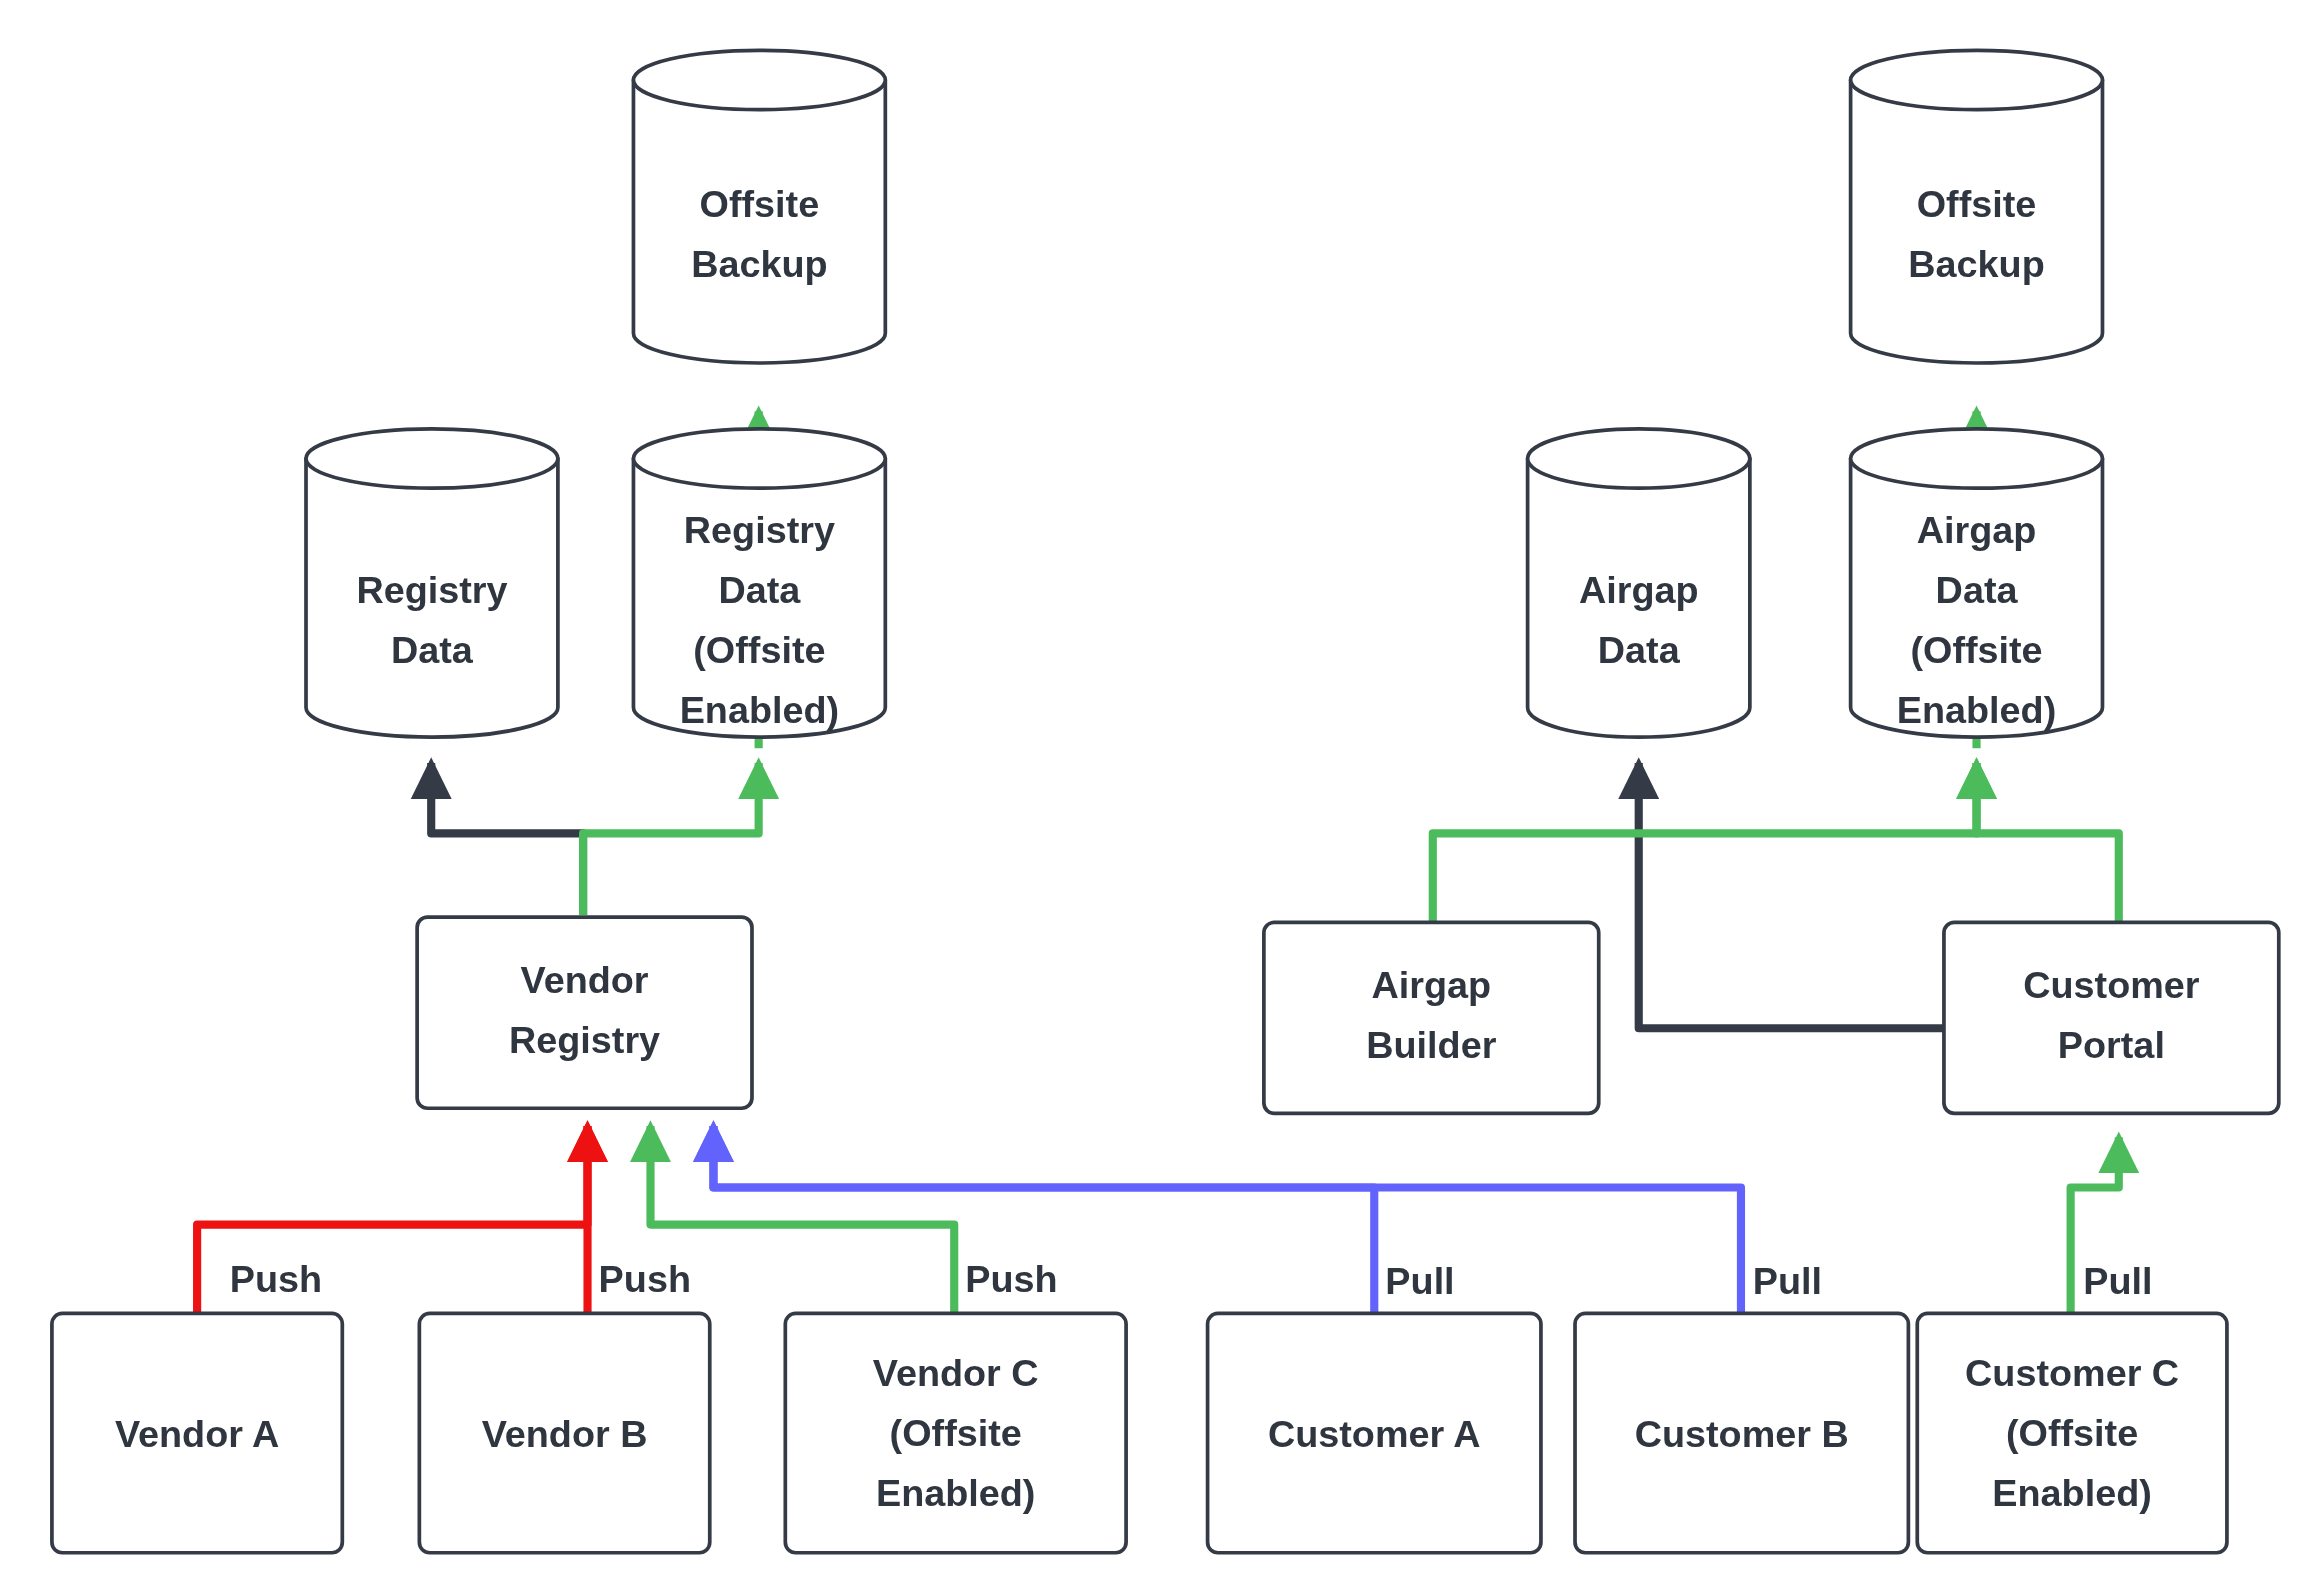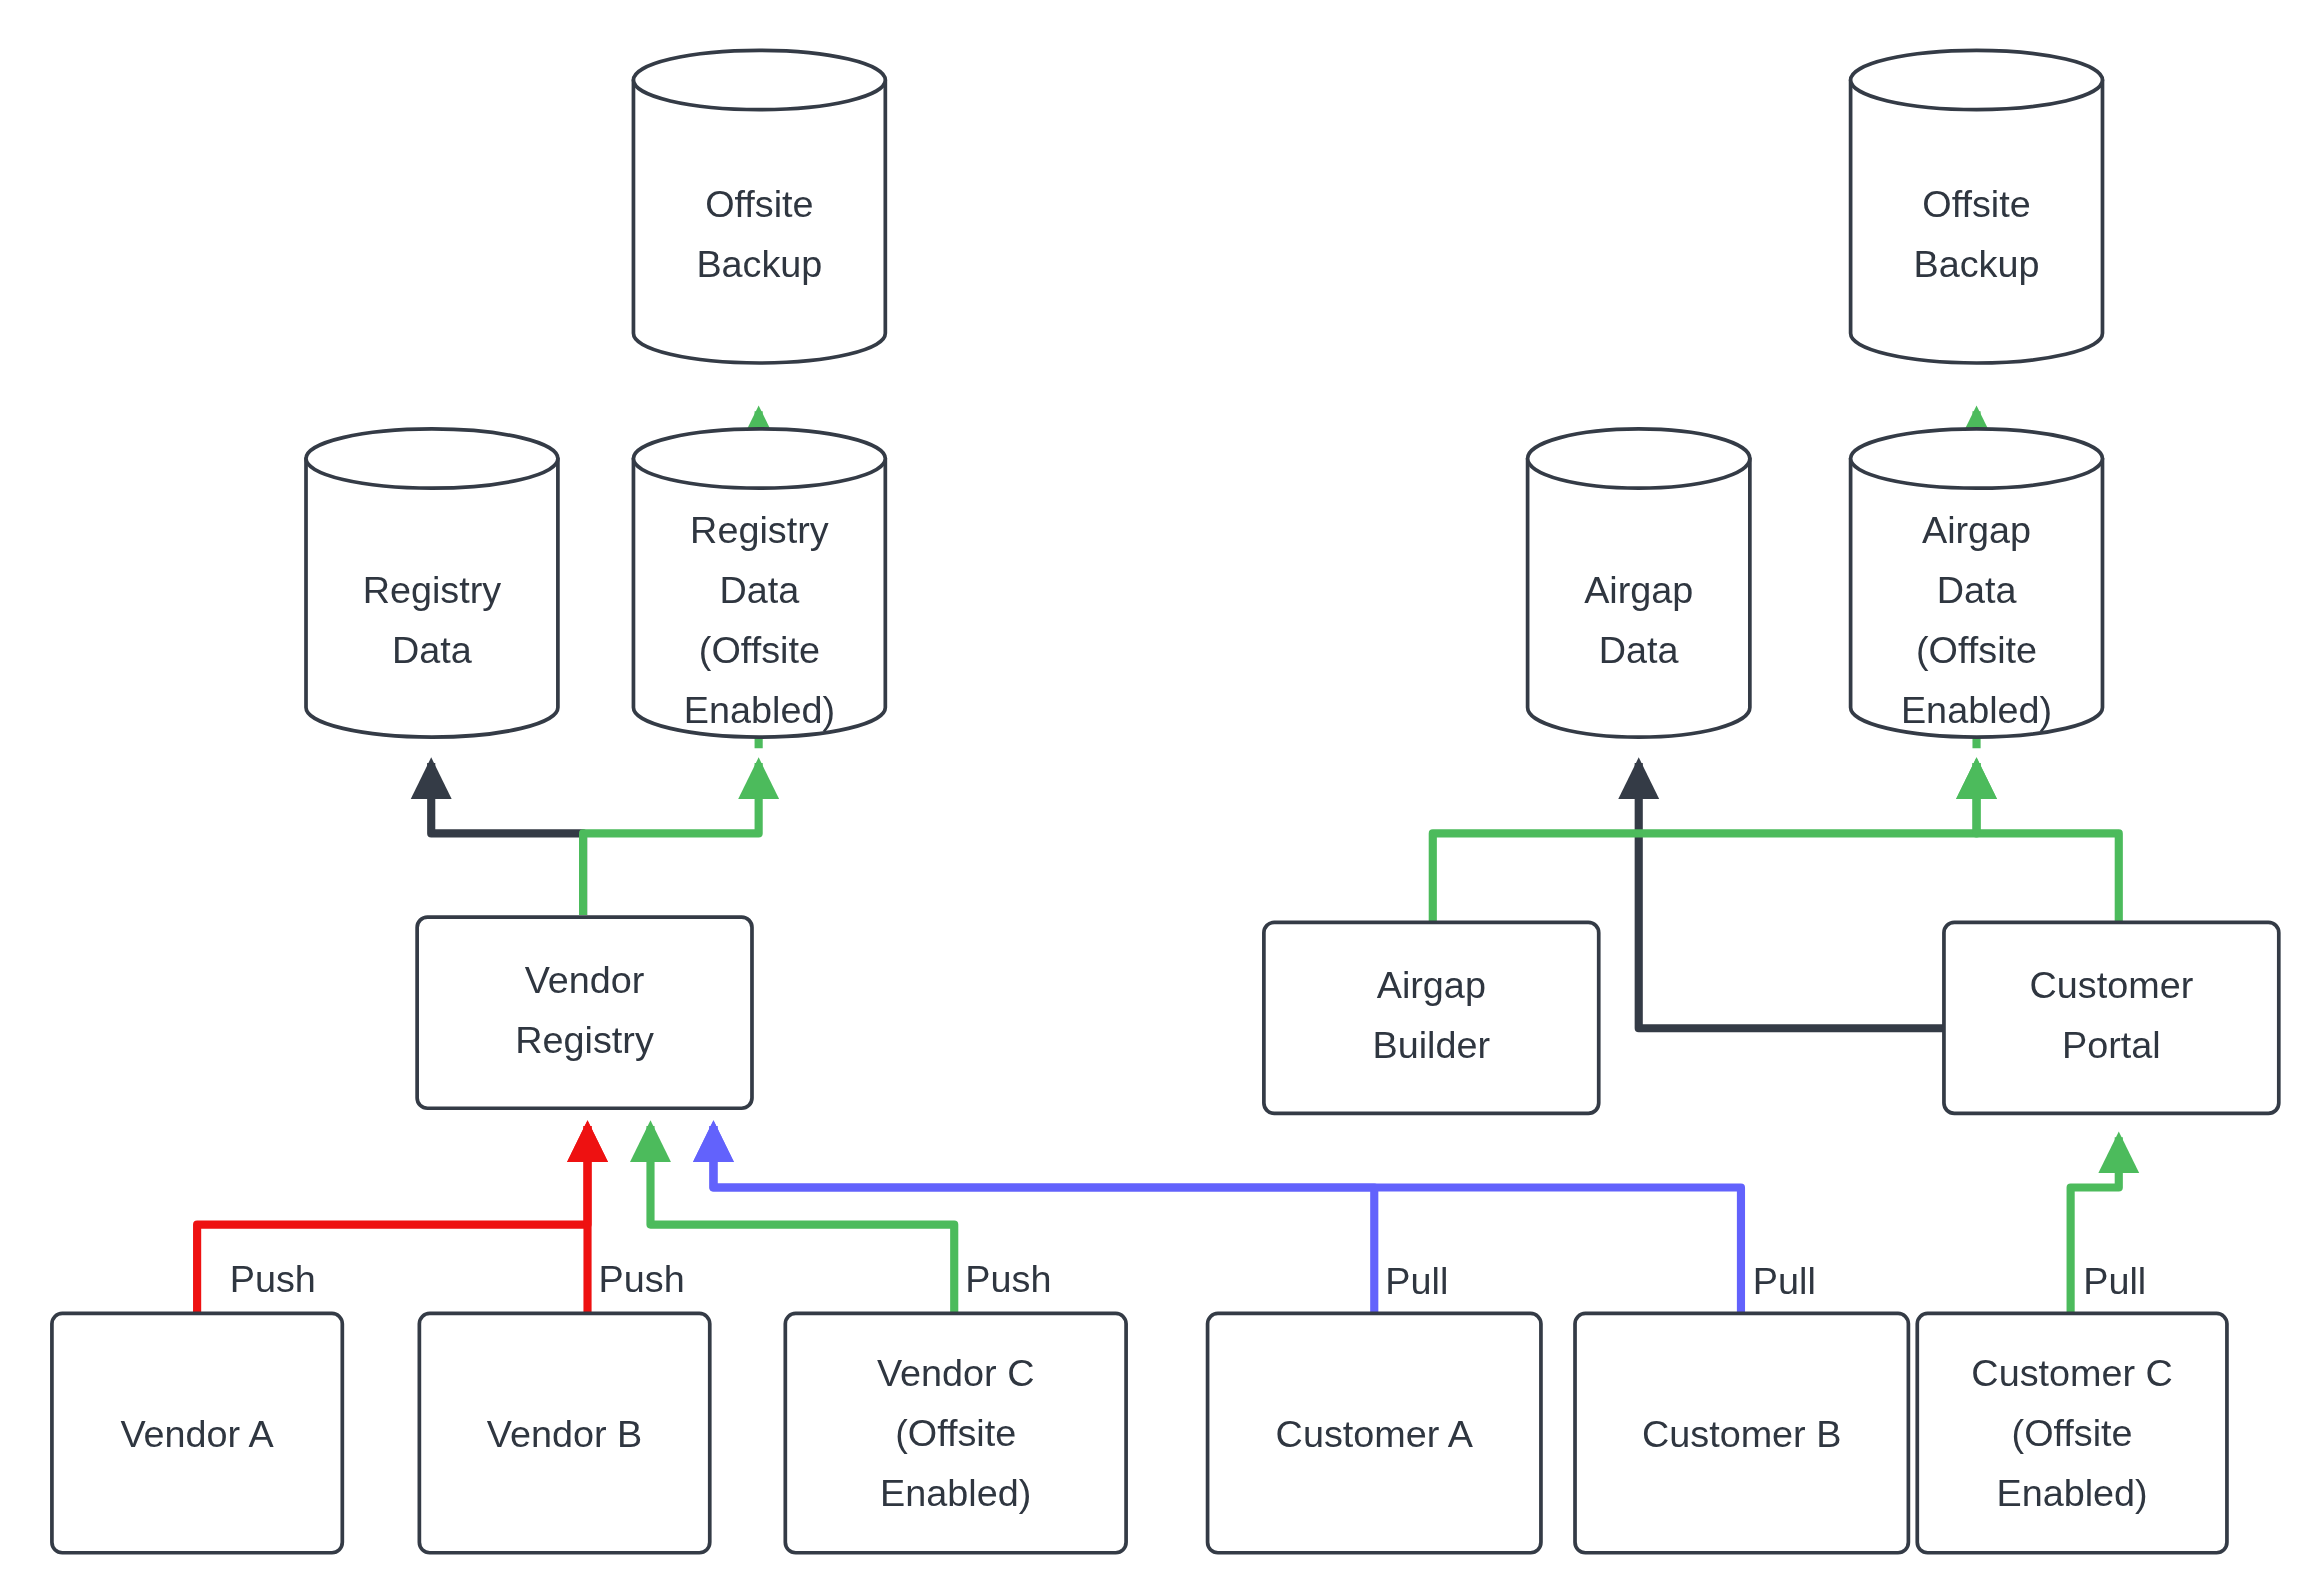--- a/index.html
+++ b/index.html
@@ -7,20 +7,21 @@
     margin: 0;
     padding: 0;
     background: #ffffff;
   }
   #diagram-root {
     position: relative;
     width: 2307px;
     height: 1592px;
     background: #ffffff;
     font-family: "Liberation Sans", sans-serif;
+    font-weight: bold;
   }
   svg#diagram-svg {
     position: absolute;
     top: 0;
     left: 0;
     width: 2307px;
     height: 1592px;
     display: block;
   }
   .node-shape {

